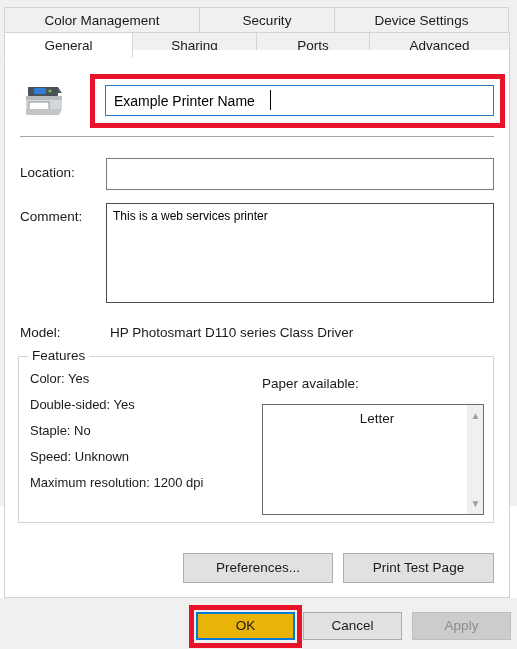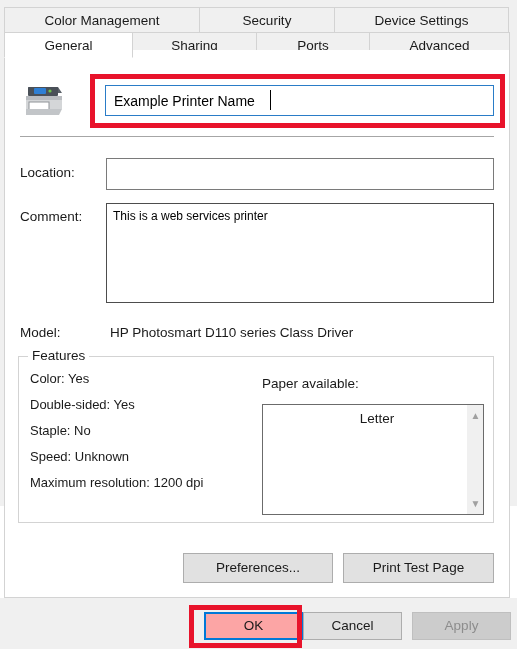--- a/index.html
+++ b/index.html
@@ -272,27 +272,27 @@
   
   .footer {
     position: absolute;
     left: 0;
     top: 598px;
     width: 517px;
     height: 51px;
     background: #f0f0f0;
   }
   .btn-ok {
-    left: 204px;
+    left: 196px;
     top: 612px;
     width: 99px;
     height: 28px;
     line-height: 24px;
     border: 2px solid #0078d7;
-    background: #fca5a5;
+    background: #eab308;
   }
   .btn-cancel {
     left: 303px;
     top: 612px;
     width: 99px;
     height: 28px;
     line-height: 26px;
   }
   .btn-apply {
     left: 412px;

